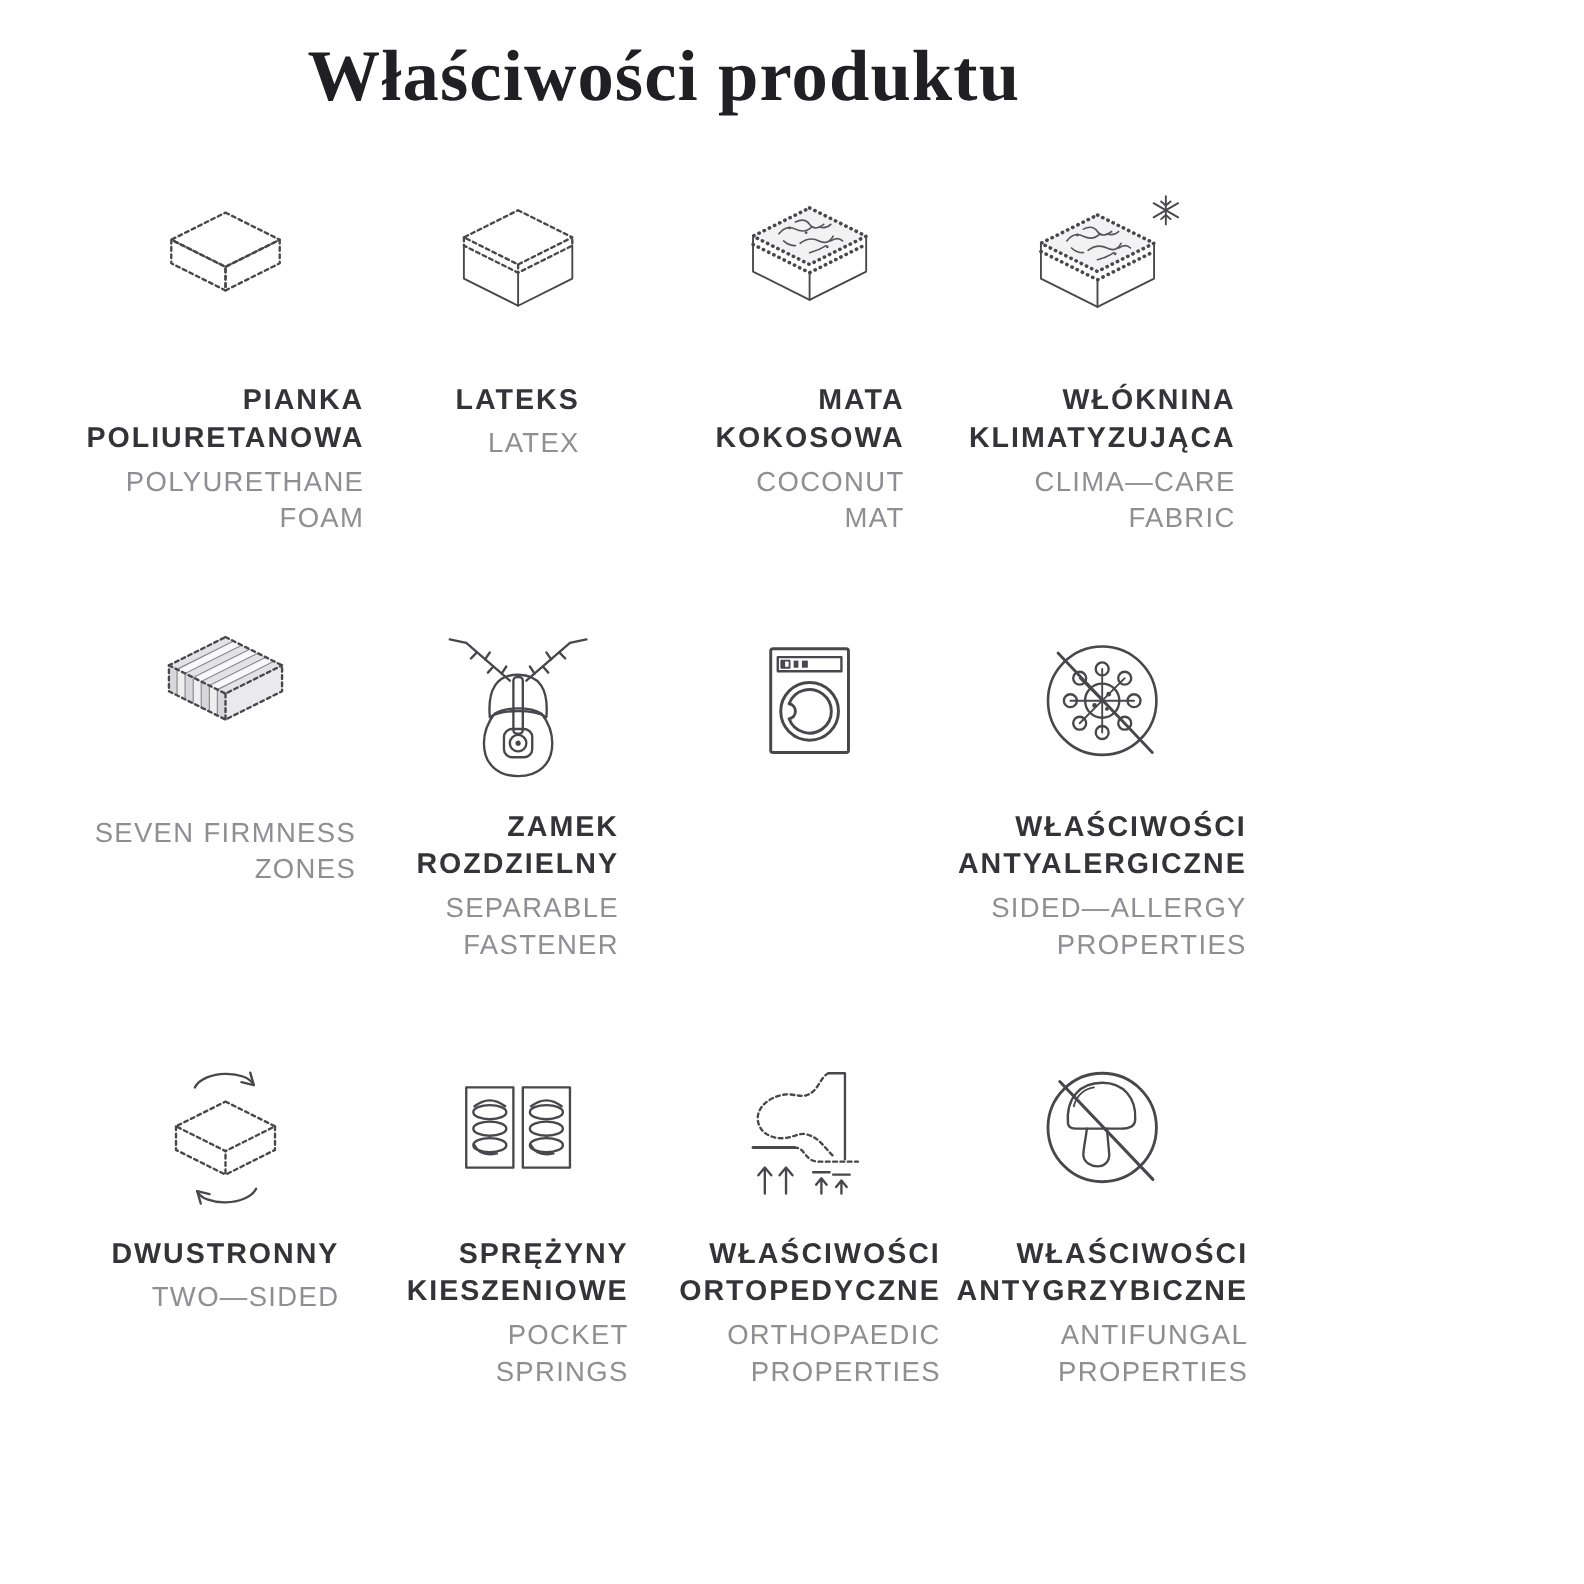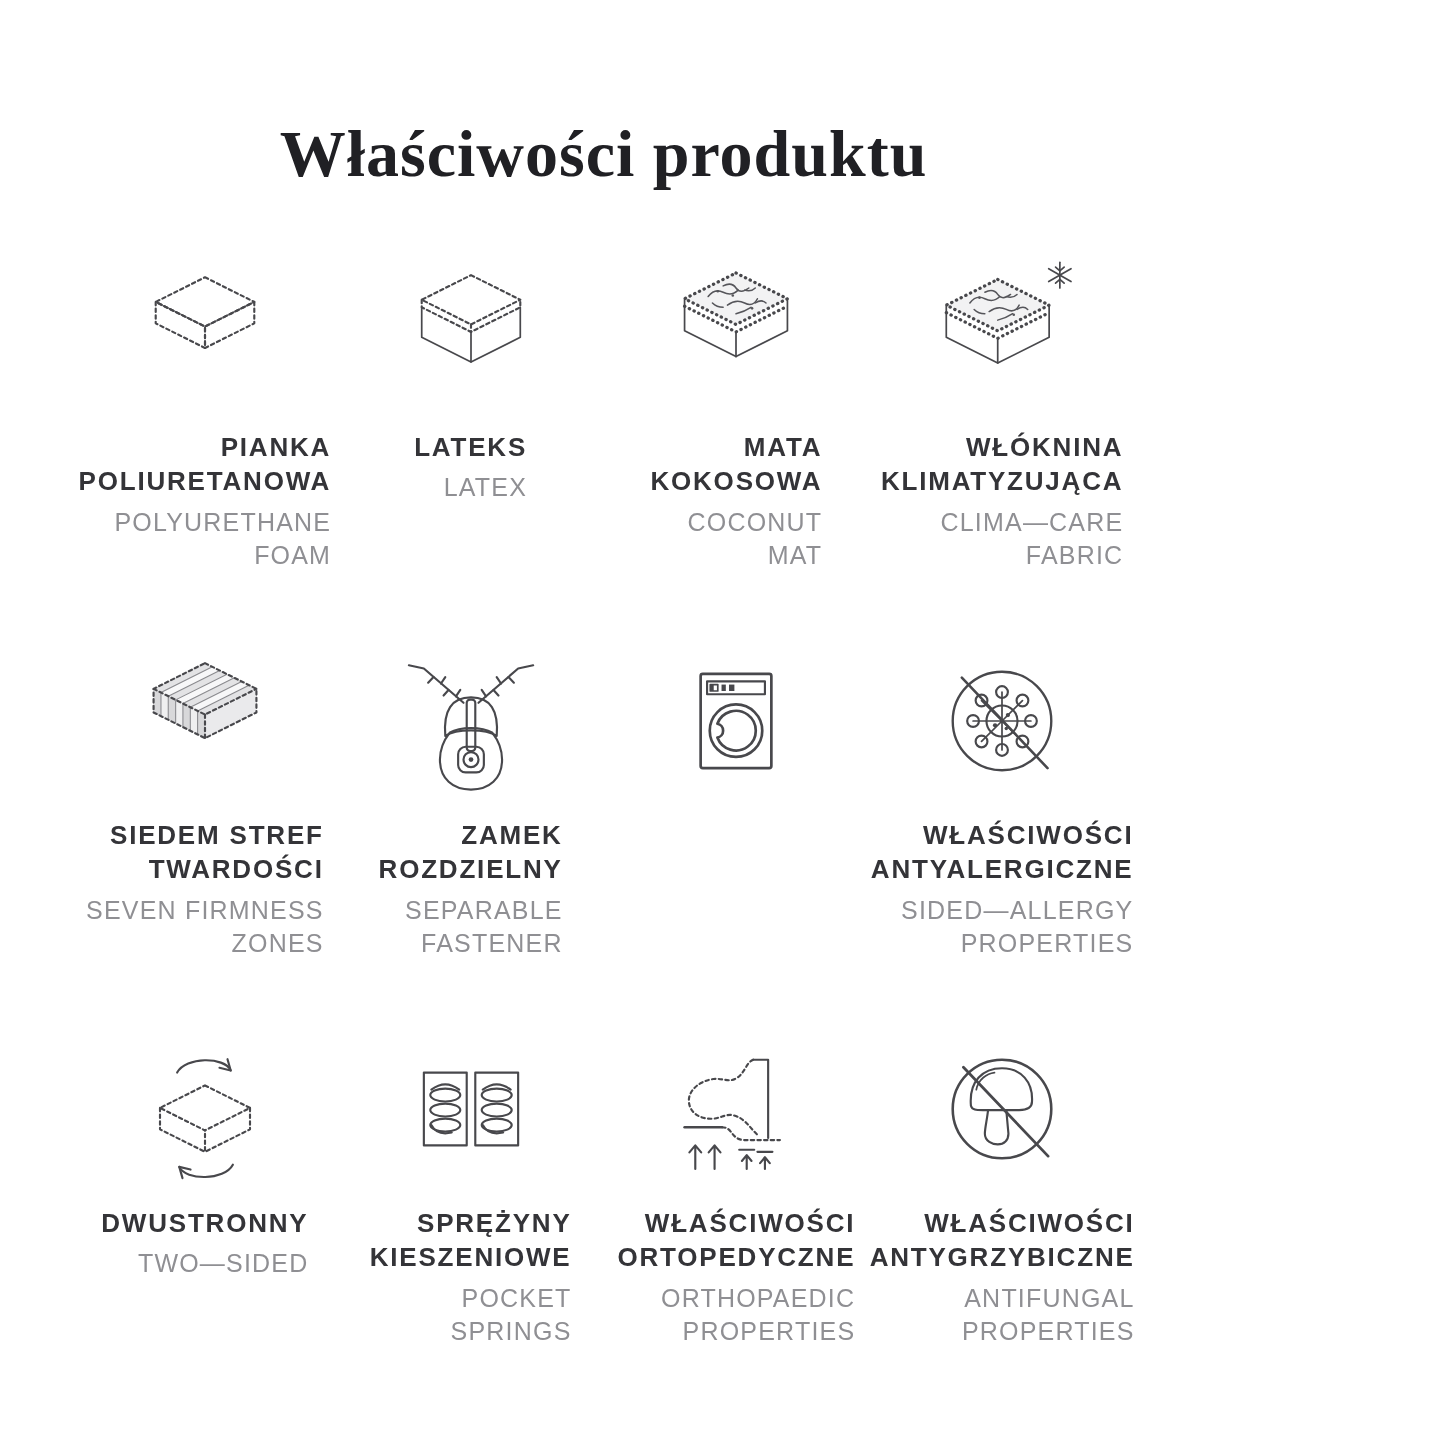--- a/index.html
+++ b/index.html
@@ -3,21 +3,21 @@
 <meta charset="utf-8">
 <style>
   html,body{margin:0;padding:0;}
   body{
     width:1440px;height:1440px;
     background:#ffffff;
     font-family:"Liberation Sans", sans-serif;
     -webkit-font-smoothing:antialiased;
     overflow:hidden;
   }
-  .page{width:1207px;height:1440px;box-sizing:border-box;padding-top:116px;}
+  .page{width:1207px;height:1440px;box-sizing:border-box;padding-top:32px;}
   h1.title{
     margin:0;
     text-align:center;
     font-family:"Liberation Serif", serif;
     font-weight:700;
     font-size:66px;
     letter-spacing:1px;
     color:#202024;
   }
   .grid{
@@ -186,22 +186,20 @@
           <path class="f" fill="#d8d8da" d="M63.1 60.6 L70 64 L70 86 L63.1 82.6 Z"></path>
           <path class="f" fill="#eaeaec" d="M70 64 L118 40 L118 62 L70 86 Z"></path>
           <path class="t" d="M28.9 43.4 L76.9 19.4 M35.7 46.9 L83.7 22.9 M42.6 50.3 L90.6 26.3 M49.4 53.7 L97.4 29.7 M56.3 57.1 L104.3 33.1 M63.1 60.6 L111.1 36.6"></path>
           <path class="t" d="M28.9 43.4 L28.9 65.4 M35.7 46.9 L35.7 68.9 M42.6 50.3 L42.6 72.3 M49.4 53.7 L49.4 75.7 M56.3 57.1 L56.3 79.1 M63.1 60.6 L63.1 82.6"></path>
           <path class="d" d="M70 16 L118 40 L118 62 L70 86 L22 62 L22 40 Z"></path>
           <path class="d" d="M22 40 L70 64 L118 40"></path>
           <path class="d" d="M70 64 L70 86"></path>
         </svg>
       </div>
       <div class="labels">
-        <div class="pl">SIEDEM STREF
-TWARDOŚCI</div>
         <div class="en">SEVEN FIRMNESS
 ZONES</div>
       </div>
     </div>
 
     <div class="cell">
       <div class="icon-box">
         <svg viewBox="0 0 140 140">
           <path class="s" d="M63 53 L26 21 L12 18"></path>
           <path class="s" d="M56 47 L60 41 M49 41 L44.4 46.2 M42 35 L46 29 M35 29 L30 34.2"></path>

